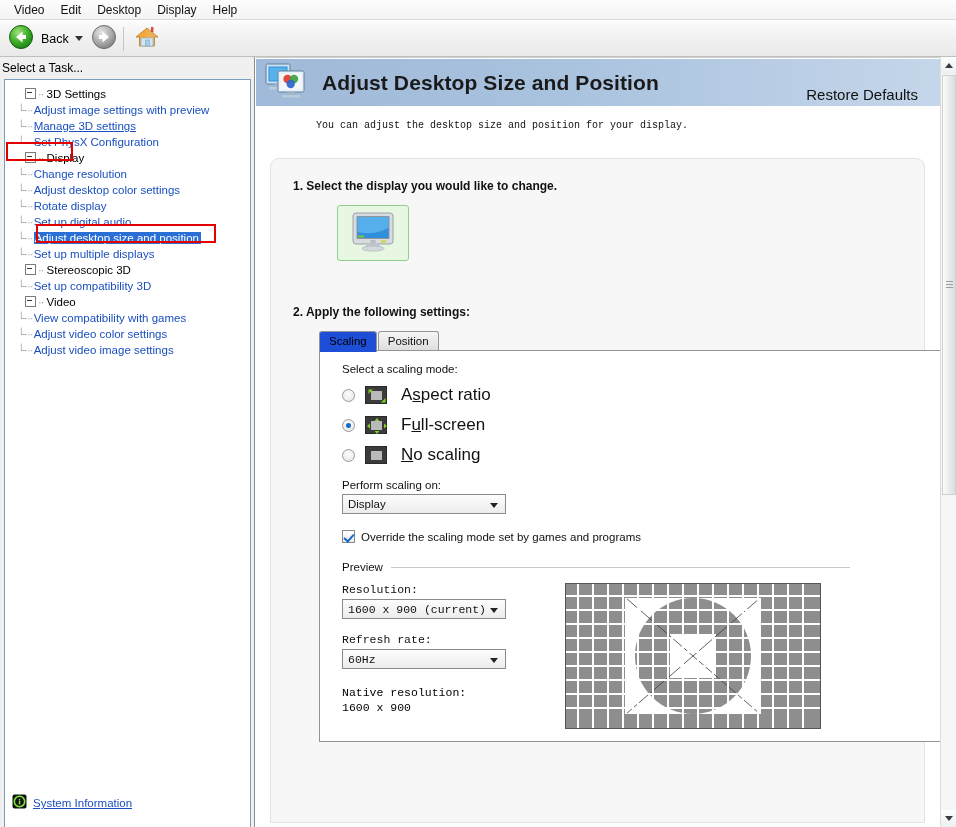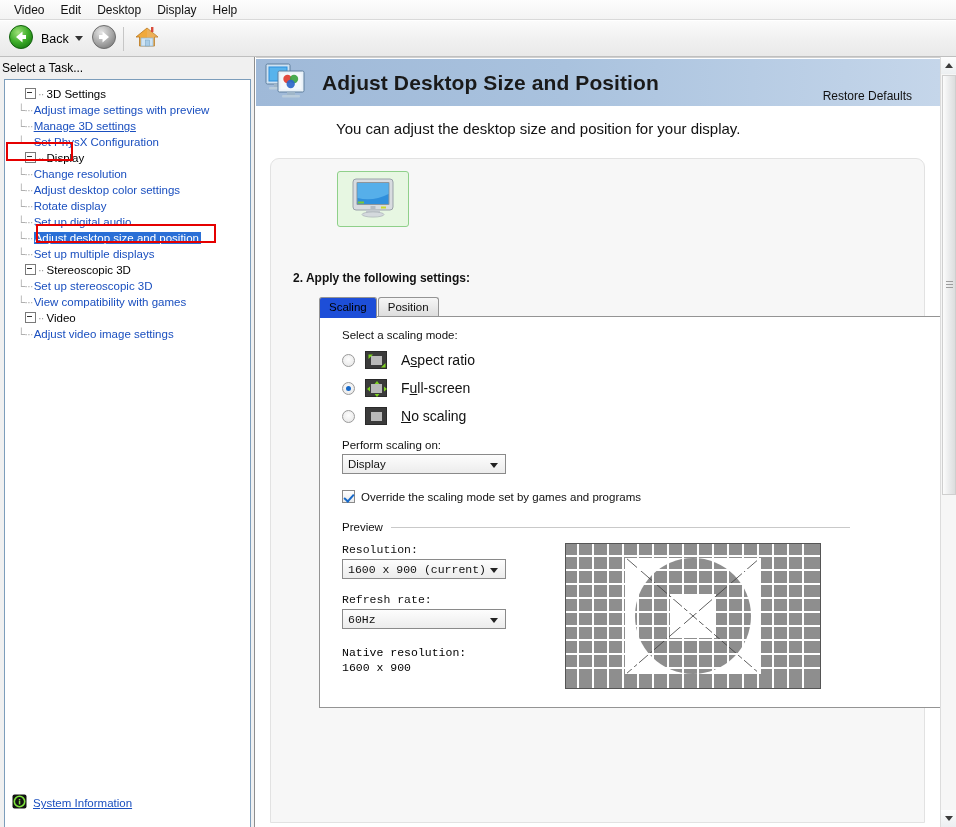--- a/index.html
+++ b/index.html
@@ -99,23 +99,23 @@
   }
   .pagehead {
     position: relative; height: 47px; margin: 1px 0 0 0;
     background: linear-gradient(to right, #9fb9d8 0%, #a9c2de 45%, #c5d6ea 100%);
     display: flex; align-items: center; padding-left: 8px; box-sizing: border-box;
   }
   .pagehead h1 {
     margin: 0 0 0 14px; font-size: 21px; font-weight: bold; color: #1a1a1a; letter-spacing: .1px;
   }
   .restore {
-    position: absolute; right: 28px; bottom: 3px; font-size: 12px; color: #111; cursor: default;
-  }
-  .intro { margin: 14px 0 0 80px; font-size: 15px; color: #111; }
+    position: absolute; right: 22px; bottom: 3px; font-size: 15px; color: #111; cursor: default;
+  }
+  .intro { margin: 14px 0 0 60px; font-size: 10px; color: #111; font-family: Liberation Mono, monospace; }
 
   .panel {
     position: absolute; left: 14px; top: 100px; width: 655px; height: 665px;
     background: #f7f7f7; border: 1px solid #e2e2e2;
     border-radius: 9px 9px 0 0; box-sizing: border-box;
   }
   .step {
     font-size: 12px; font-weight: bold; color: #111; margin: 20px 0 0 22px;
   }
   .display-row { margin: 12px 0 0 66px; }
@@ -156,21 +156,21 @@
     content: ""; position: absolute; left: 3px; top: 3px; width: 5px; height: 5px;
     border-radius: 50%; background: #1668c8;
   }
   .sc-ico {
     width: 22px; height: 18px; background: #3b3b3b; border: 1px solid #2a2a2a;
     margin-right: 14px; position: relative; box-sizing: border-box; flex: none;
   }
   .sc-ico .inner {
     position: absolute; left: 5px; top: 4px; width: 11px; height: 9px; background: #b9b9b9;
   }
-  .rlabel { font-size: 14px; color: #111; cursor: default; }
+  .rlabel { font-size: 17px; color: #111; cursor: default; }
   .rlabel u { text-decoration: underline; }
 
   .sublabel { margin-top: 14px; font-size: 11.5px; }
   .combo {
     margin-top: 3px; width: 164px; height: 20px; box-sizing: border-box;
     border: 1px solid #8a8a8a; background: linear-gradient(to bottom, #fdfdfd, #ececec);
     display: flex; align-items: center; padding: 0 0 0 5px; font-size: 11.5px; color: #111;
     position: relative; cursor: default;
   }
   .combo .arrow {
@@ -291,23 +291,24 @@
           <div class="trow leaf"><span class="prefix">└···</span><span class="lk ul">Manage 3D settings</span></div>
           <div class="trow leaf"><span class="prefix">└···</span><span class="lk">Set PhysX Configuration</span></div>
           <div class="trow grp"><span class="expander"></span><span class="dots">··</span><span> Display</span></div>
           <div class="trow leaf"><span class="prefix">└···</span><span class="lk">Change resolution</span></div>
           <div class="trow leaf"><span class="prefix">└···</span><span class="lk">Adjust desktop color settings</span></div>
           <div class="trow leaf"><span class="prefix">└···</span><span class="lk">Rotate display</span></div>
           <div class="trow leaf"><span class="prefix">└···</span><span class="lk">Set up digital audio</span></div>
           <div class="trow leaf sel"><span class="prefix">└···</span><span class="lk">Adjust desktop size and position</span></div>
           <div class="trow leaf"><span class="prefix">└···</span><span class="lk">Set up multiple displays</span></div>
           <div class="trow grp"><span class="expander"></span><span class="dots">··</span><span> Stereoscopic 3D</span></div>
-          <div class="trow leaf"><span class="prefix">└···</span><span class="lk">Set up stereoscopic 3D</span></div>
+          <div class="trow leaf"><span class="prefix">└···</span><span class="lk">Set up compatibility 3D</span></div>
+          <div class="trow grp"><span class="expander"></span><span class="dots">··</span><span> Video</span></div>
           <div class="trow leaf"><span class="prefix">└···</span><span class="lk">View compatibility with games</span></div>
-          <div class="trow grp"><span class="expander"></span><span class="dots">··</span><span> Video</span></div>
+          <div class="trow leaf"><span class="prefix">└···</span><span class="lk">Adjust video color settings</span></div>
           <div class="trow leaf"><span class="prefix">└···</span><span class="lk">Adjust video image settings</span></div>
         </div>
 
       <div class="annot" style="left:1px; top:62px; width:67px; height:19px;"></div>
       <div class="annot" style="left:31px; top:144px; width:180px; height:19px;"></div>
     </div>
 
     <div class="sysinfo">
       <span>
         <svg width="15" height="15" viewBox="0 0 15 15">
@@ -341,20 +342,21 @@
             <rect x="18" y="34" width="18" height="2.4" rx="1" fill="#b9ccdb"></rect>
           </svg>
         </span>
         <h1>Adjust Desktop Size and Position</h1>
         <div class="restore">Restore Defaults</div>
       </div>
 
       <div class="intro">You can adjust the desktop size and position for your display.</div>
 
       <div class="panel">
+        <div class="step">1. Select the display you would like to change.</div>
 
         <div class="display-row">
           <div class="mon-sel">
             <span>
               <svg width="50" height="44" viewBox="0 0 50 44">
                 <rect x="5" y="3" width="40" height="31" rx="3" fill="#d8dce0" stroke="#9aa2a9" stroke-width="1"></rect>
                 <rect x="8.5" y="6" width="33" height="23" rx="1" fill="#8e959b"></rect>
                 <rect x="9.5" y="7" width="31" height="21" fill="#2f8fdc"></rect>
                 <path d="M9.5 7 H40.5 V18 Q25 26 9.5 22 Z" fill="#64b9ef" opacity="0.75"></path>
                 <rect x="10" y="25.5" width="6" height="2" fill="#7ec832"></rect>

